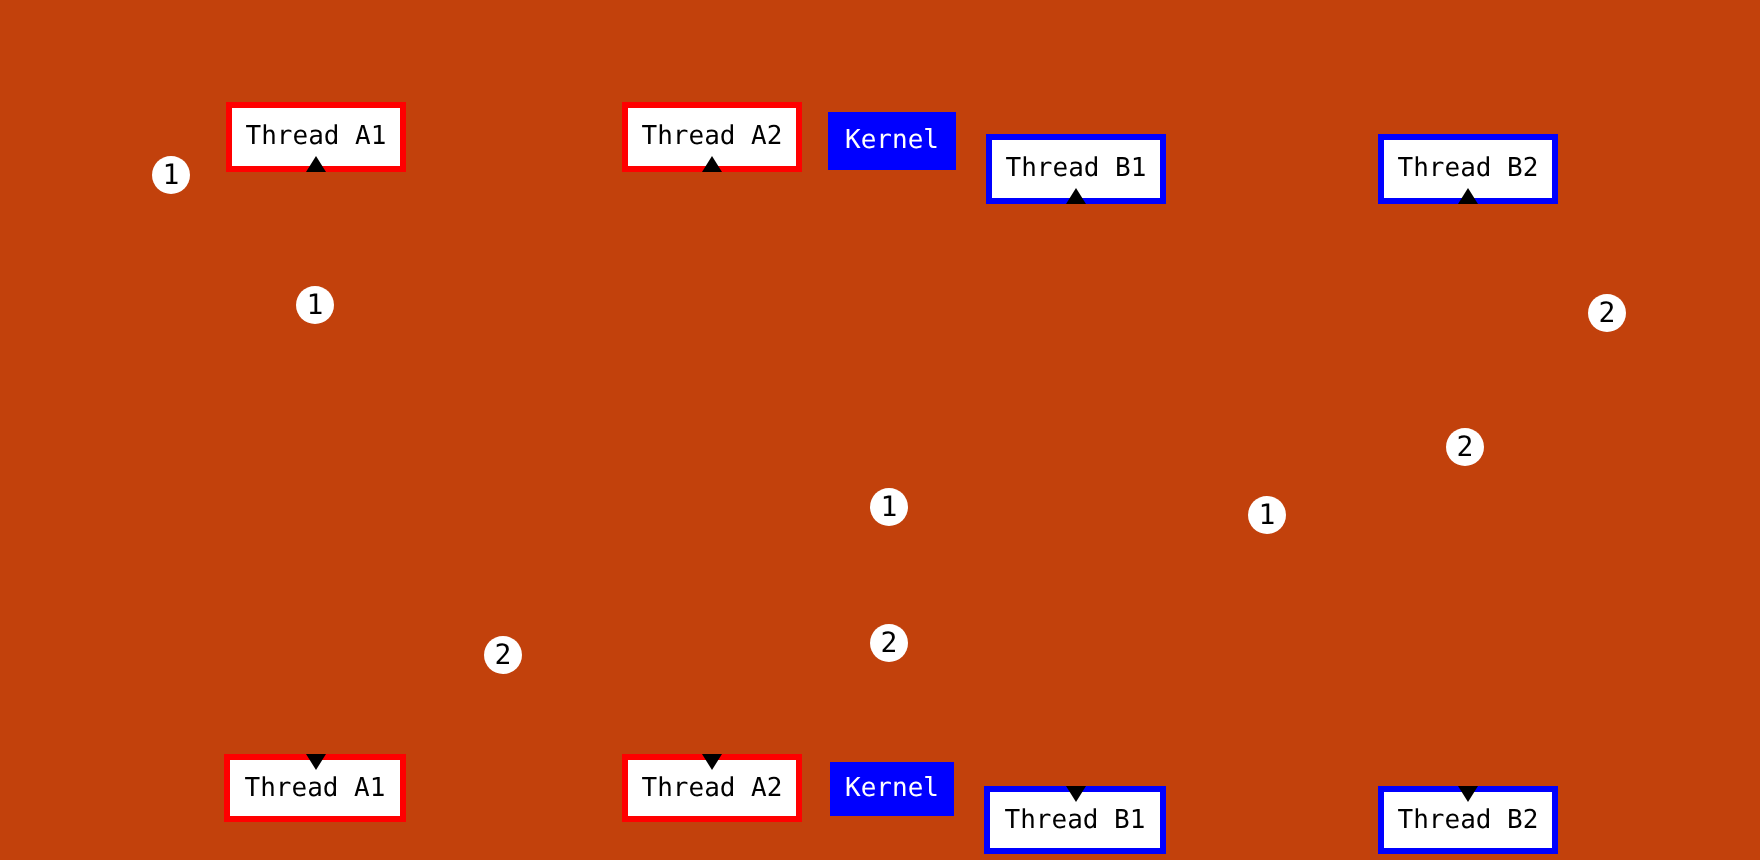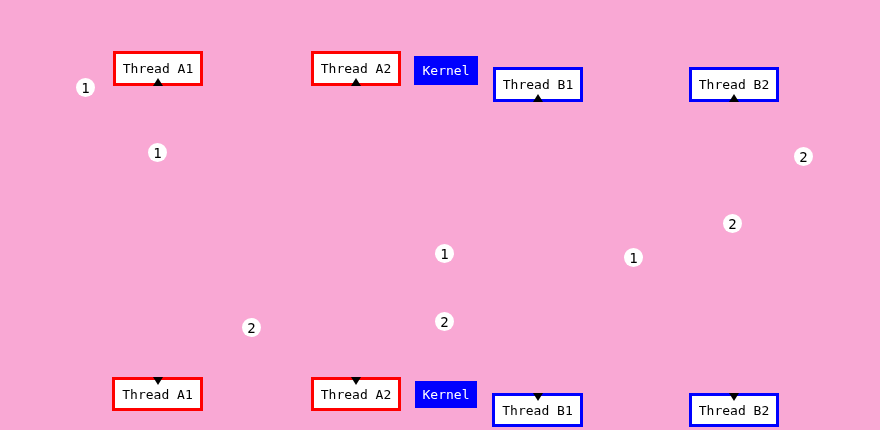--- a/index.html
+++ b/index.html
@@ -4,21 +4,21 @@
 <style>
   html, body {
     margin: 0;
     padding: 0;
     background: #000000;
   }
   .canvas {
     position: relative;
     width: 880px;
     height: 430px;
-    background: #f9a8d4;
+    background: #c2410c;
     overflow: hidden;
     font-family: "DejaVu Sans Mono", "Liberation Mono", monospace;
   }
   .node {
     position: absolute;
     box-sizing: border-box;
     background: #ffffff;
     color: #000000;
     display: flex;
     align-items: center;

